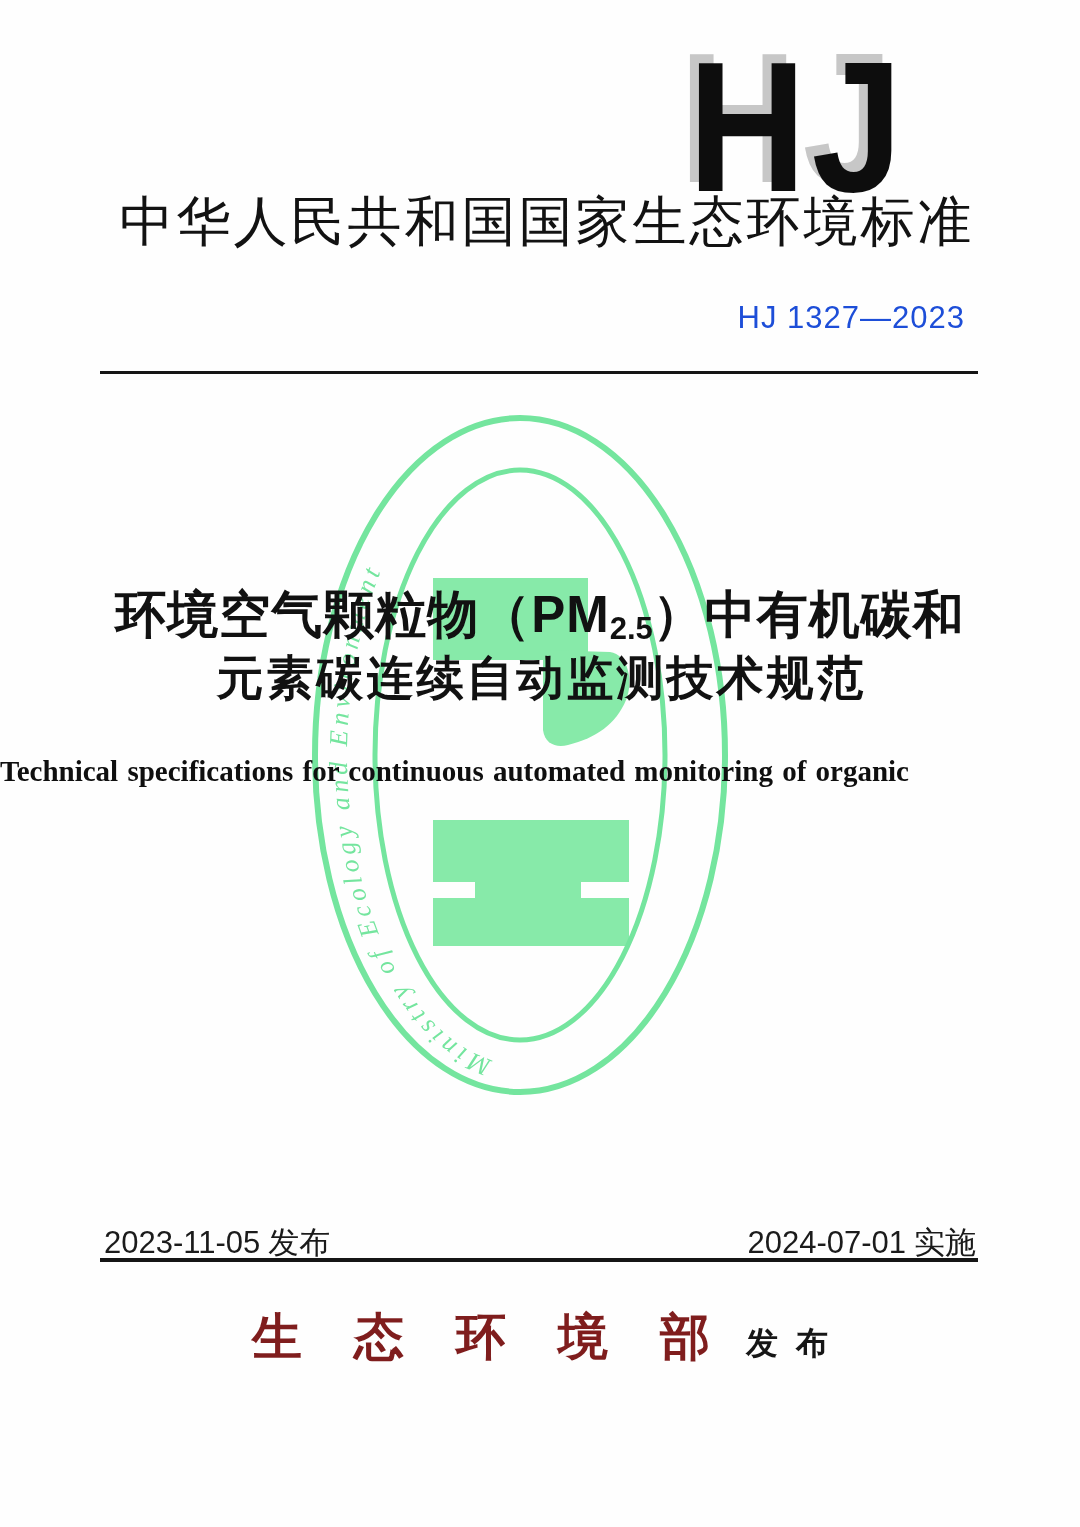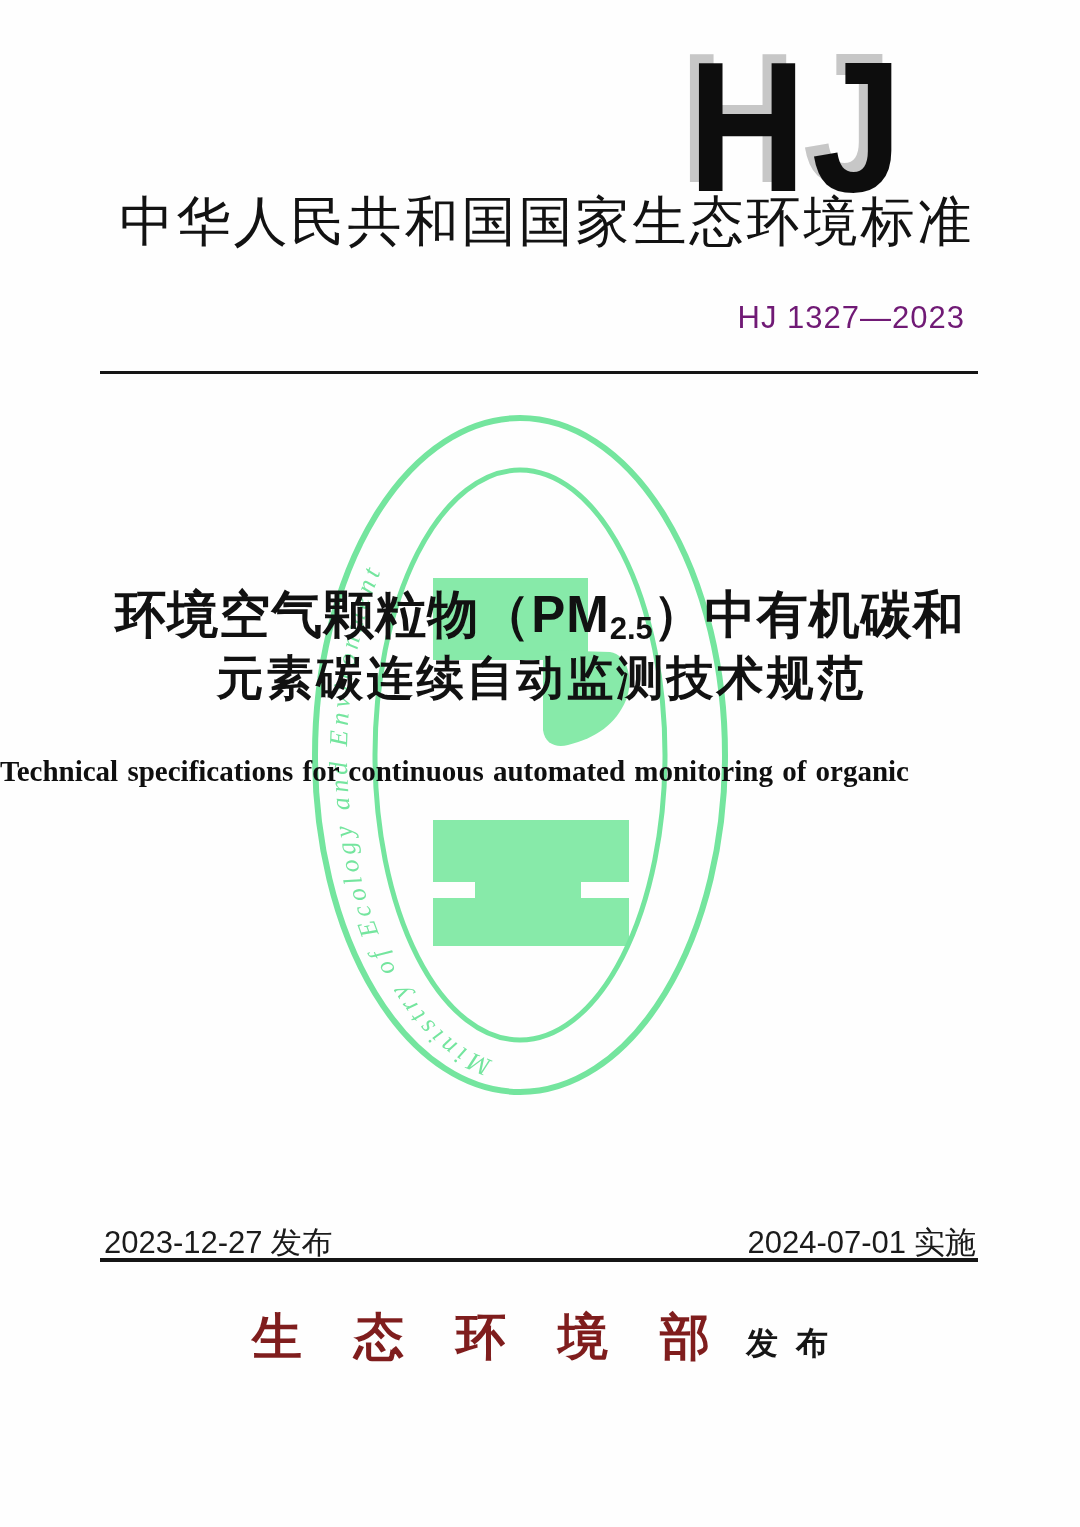--- a/index.html
+++ b/index.html
@@ -47,21 +47,21 @@
     font-weight:400;
     font-size:54px;line-height:64px;
     letter-spacing:3px;padding-left:14px;
     color:#121212;
     white-space:nowrap;
   }
   .std-no{
     position:absolute;top:300px;right:115px;
     font-family:"Liberation Sans","DejaVu Sans",sans-serif;
     font-size:31px;font-weight:500;
-    color:#701a75;
+    color:#1d4ed8;
     letter-spacing:1px;
   }
   .rule{position:absolute;left:100px;width:878px;background:#151515;}
   .rule-a{top:371px;height:3px;}
   .rule-b{top:1258px;height:4px;}
 
   
   .seal{position:absolute;left:285px;top:390px;width:480px;height:740px;}
   .seal .ring{fill:none;stroke:var(--seal-green);}
   .seal .ring-outer{stroke-width:6px;}
@@ -179,21 +179,21 @@
 
   <div class="t1"><span>环境空气颗粒物（PM</span><span class="subs">2.5</span><span>）中有机碳和</span></div>
   <div class="t2">元素碳连续自动监测技术规范</div>
 
   <div class="en">
     <div>Technical specifications for continuous automated monitoring of organic</div>
   </div>
 
 
   <div class="dates">
-    <span><span>2023-12-27</span><span class="lbl">发布</span></span>
+    <span><span>2023-11-05</span><span class="lbl">发布</span></span>
     <span><span>2024-07-01</span><span class="lbl">实施</span></span>
   </div>
   <div class="rule rule-b"></div>
 
   <div class="footer">
     <span class="pub">生态环境部</span>
     <span class="pub-action">发布</span>
   </div>
 
 </div>

